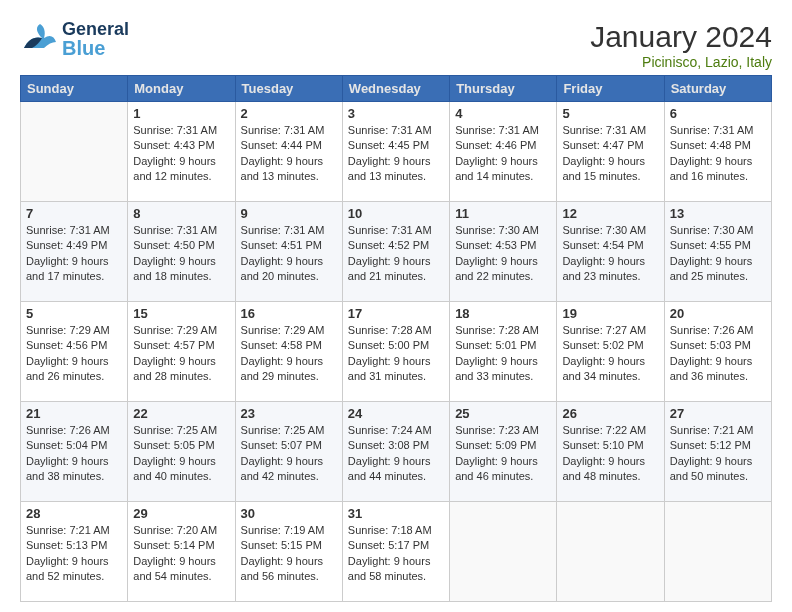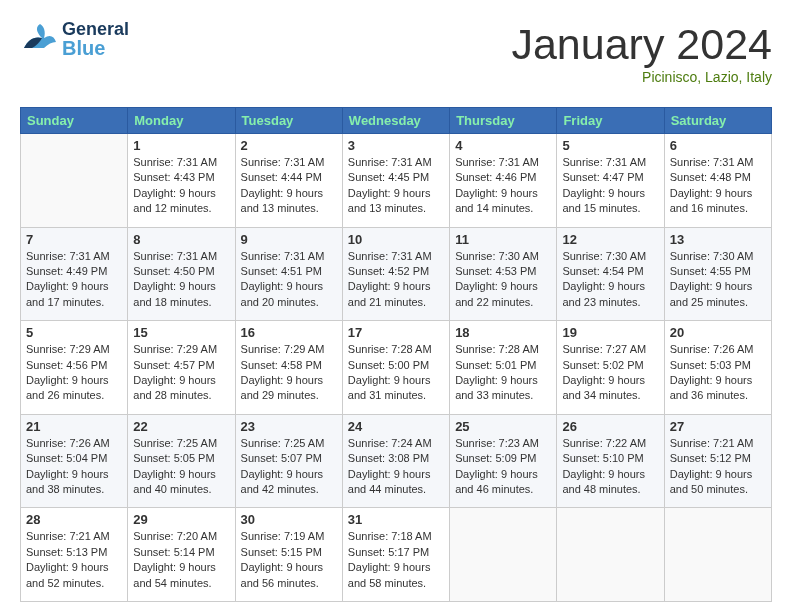--- a/index.html
+++ b/index.html
@@ -14,42 +14,42 @@
       width: 792px;
       height: 612px;
       padding: 20px 20px 10px 20px;
       display: flex;
       flex-direction: column;
     }
     .header {
       display: flex;
       justify-content: space-between;
       align-items: flex-start;
-      margin-bottom: 22px;
+      margin-bottom: 5px;
     }
     .title-area {
       text-align: right;
     }
     .month-title {
-      font-size: 43px;
+      font-size: 30px;
       font-weight: normal;
       color: #333;
     }
     .location {
       font-size: 14px;
       color: #4d7c0f;
     }
     .calendar-table {
       width: 100%;
       border-collapse: collapse;
       flex: 1;
     }
     .calendar-table th {
       background-color: #3a6eb5;
-      color: #86efac;
+      color: #e5e5e5;
       text-align: left;
       padding: 5px 6px;
       font-size: 13px;
       font-weight: bold;
       border: 1px solid #2a5aa0;
     }
     .calendar-table td {
       border: 1px solid #ccc;
       vertical-align: top;
       padding: 4px 5px;

